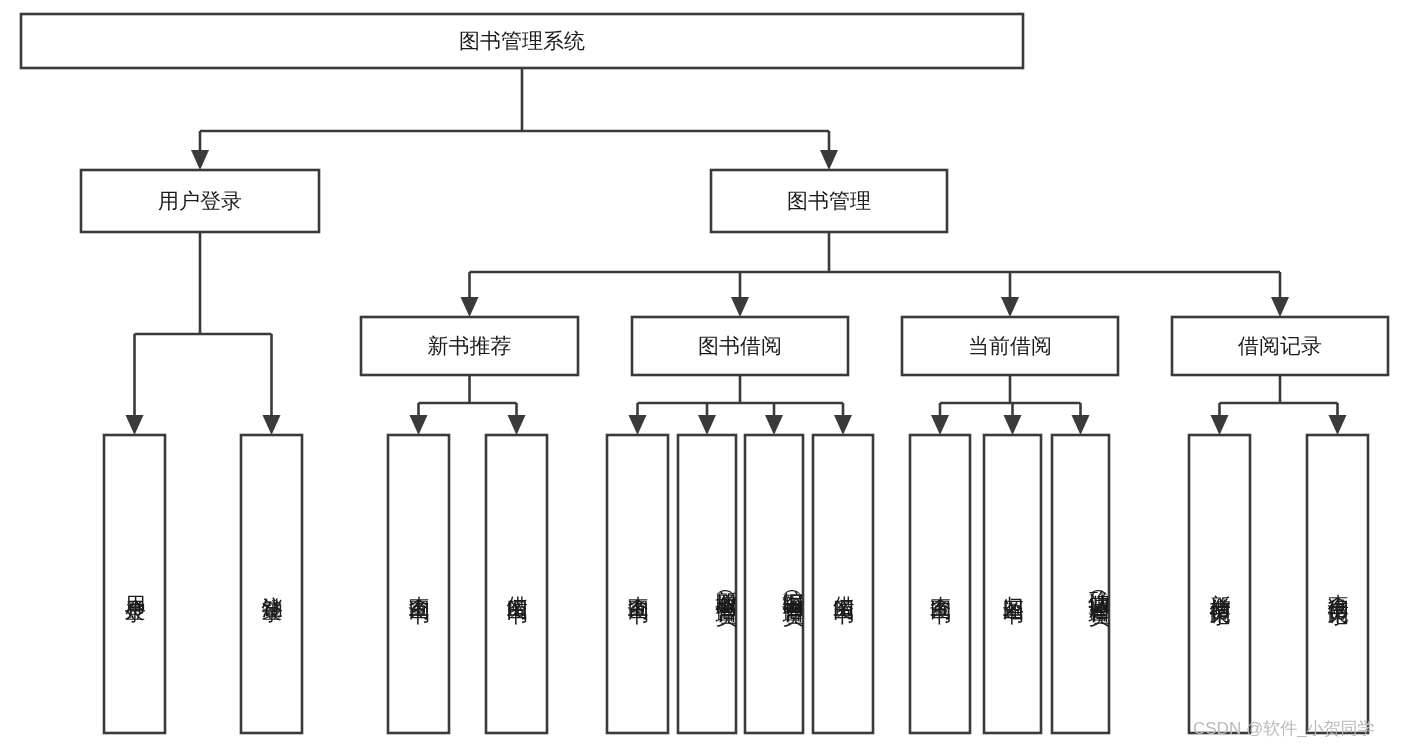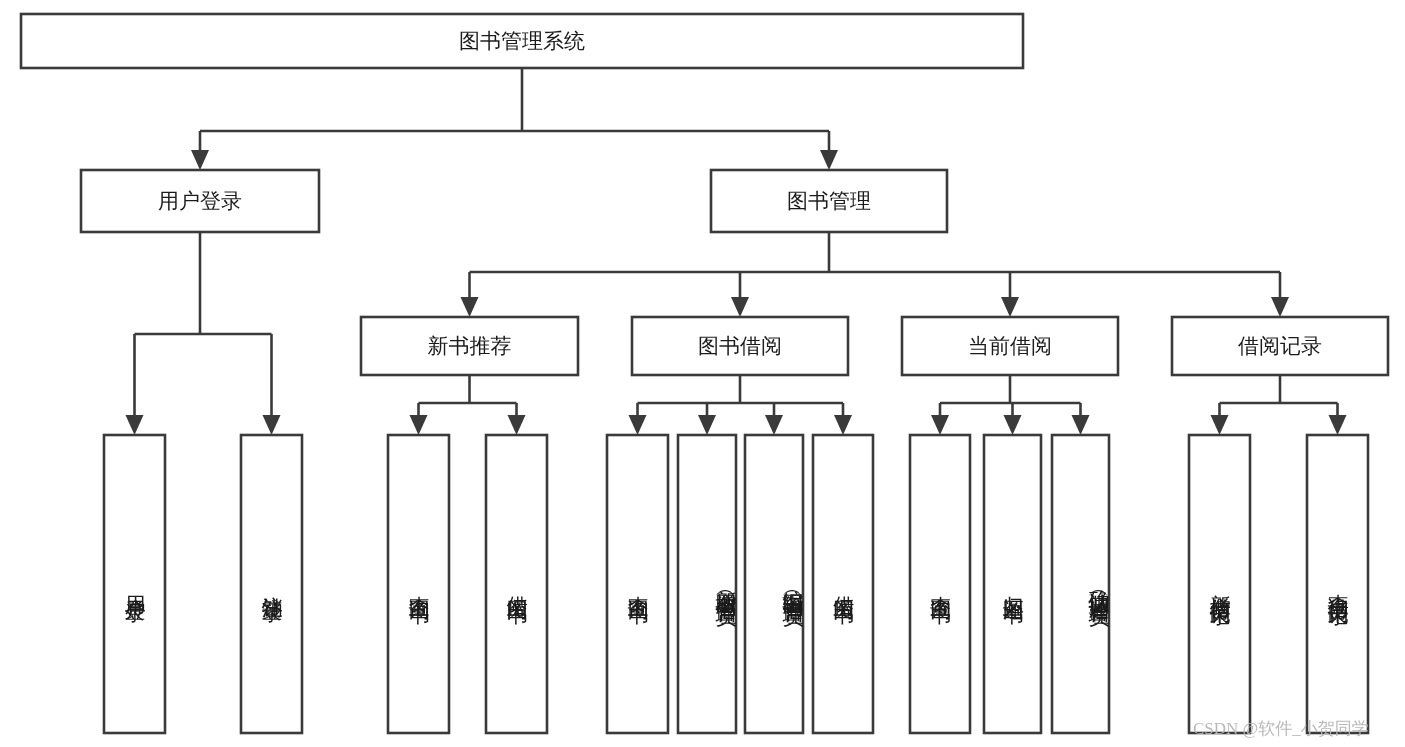--- a/index.html
+++ b/index.html
@@ -61,21 +61,21 @@
     display: flex;
     align-items: flex-start;
     justify-content: center;
     pointer-events: none;
   }
   .leaf-label.centered {
     align-items: center;
   }
   .watermark {
     position: absolute;
-    font-family: Liberation Serif, serif;
+    font-family: Liberation Sans, sans-serif;
     font-size: 17px;
     color: #b9b9b9;
     white-space: nowrap;
   }
 </style>
 </head>
 <body>
 
 <div id="diagram-root">
 

